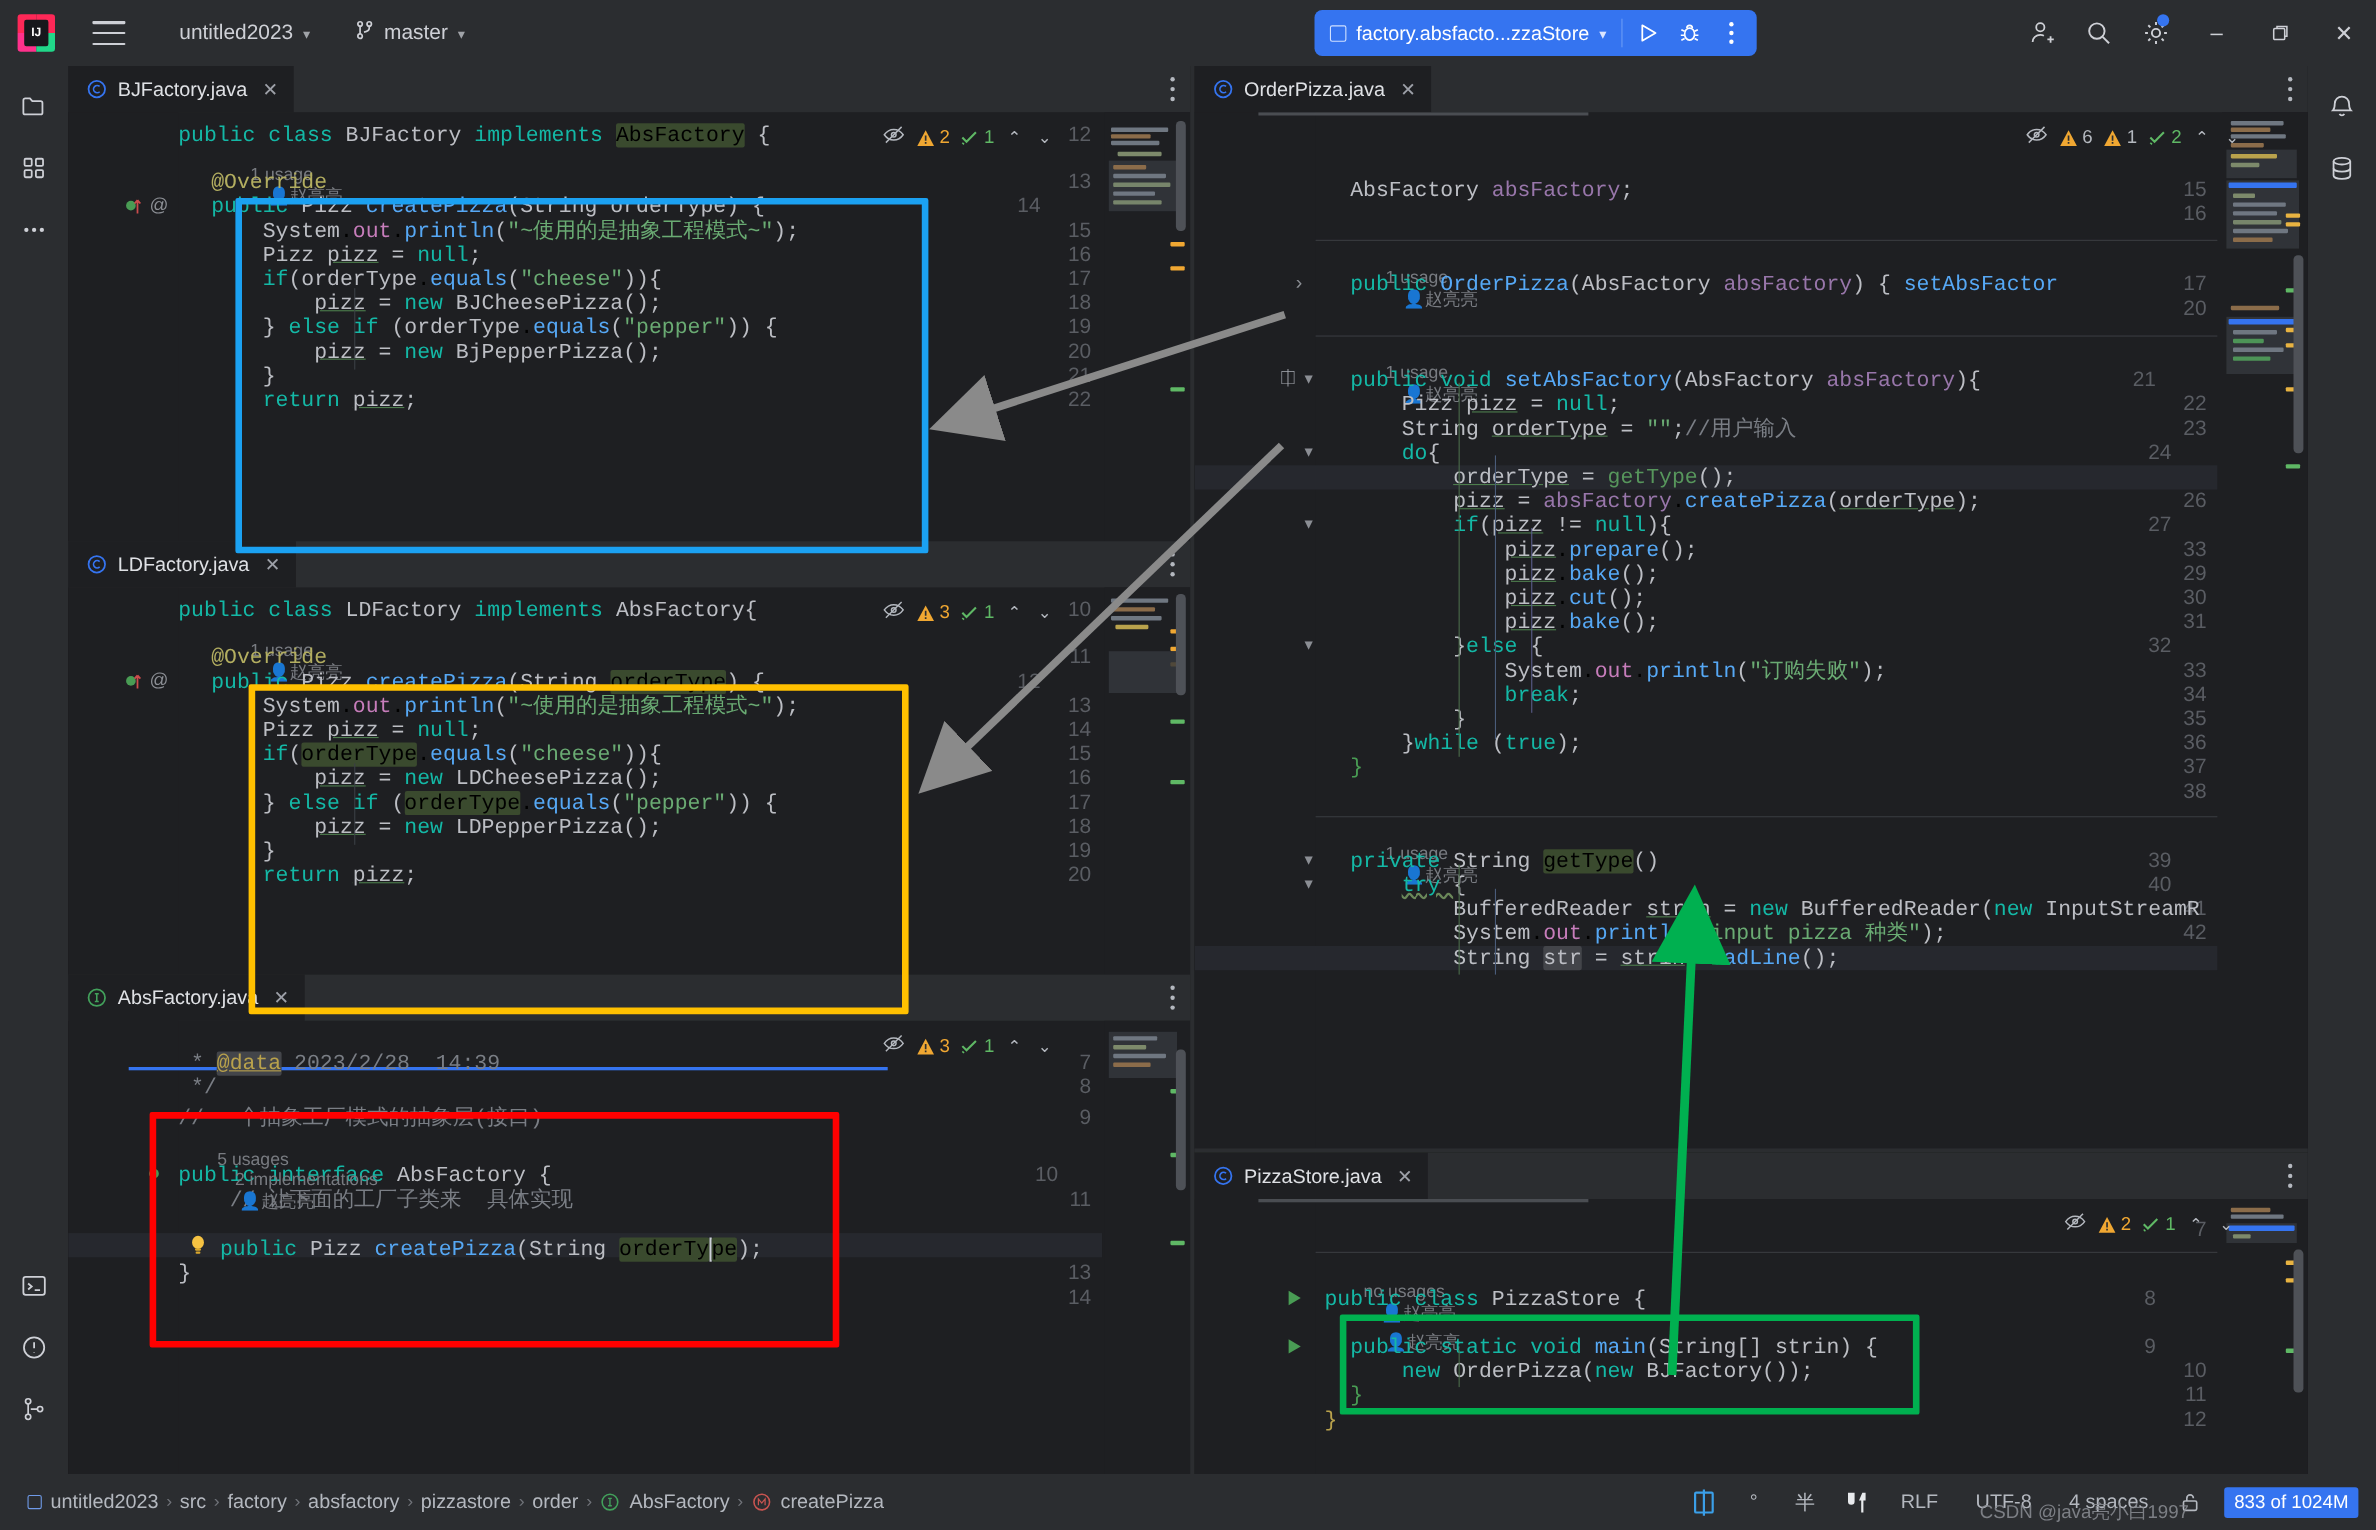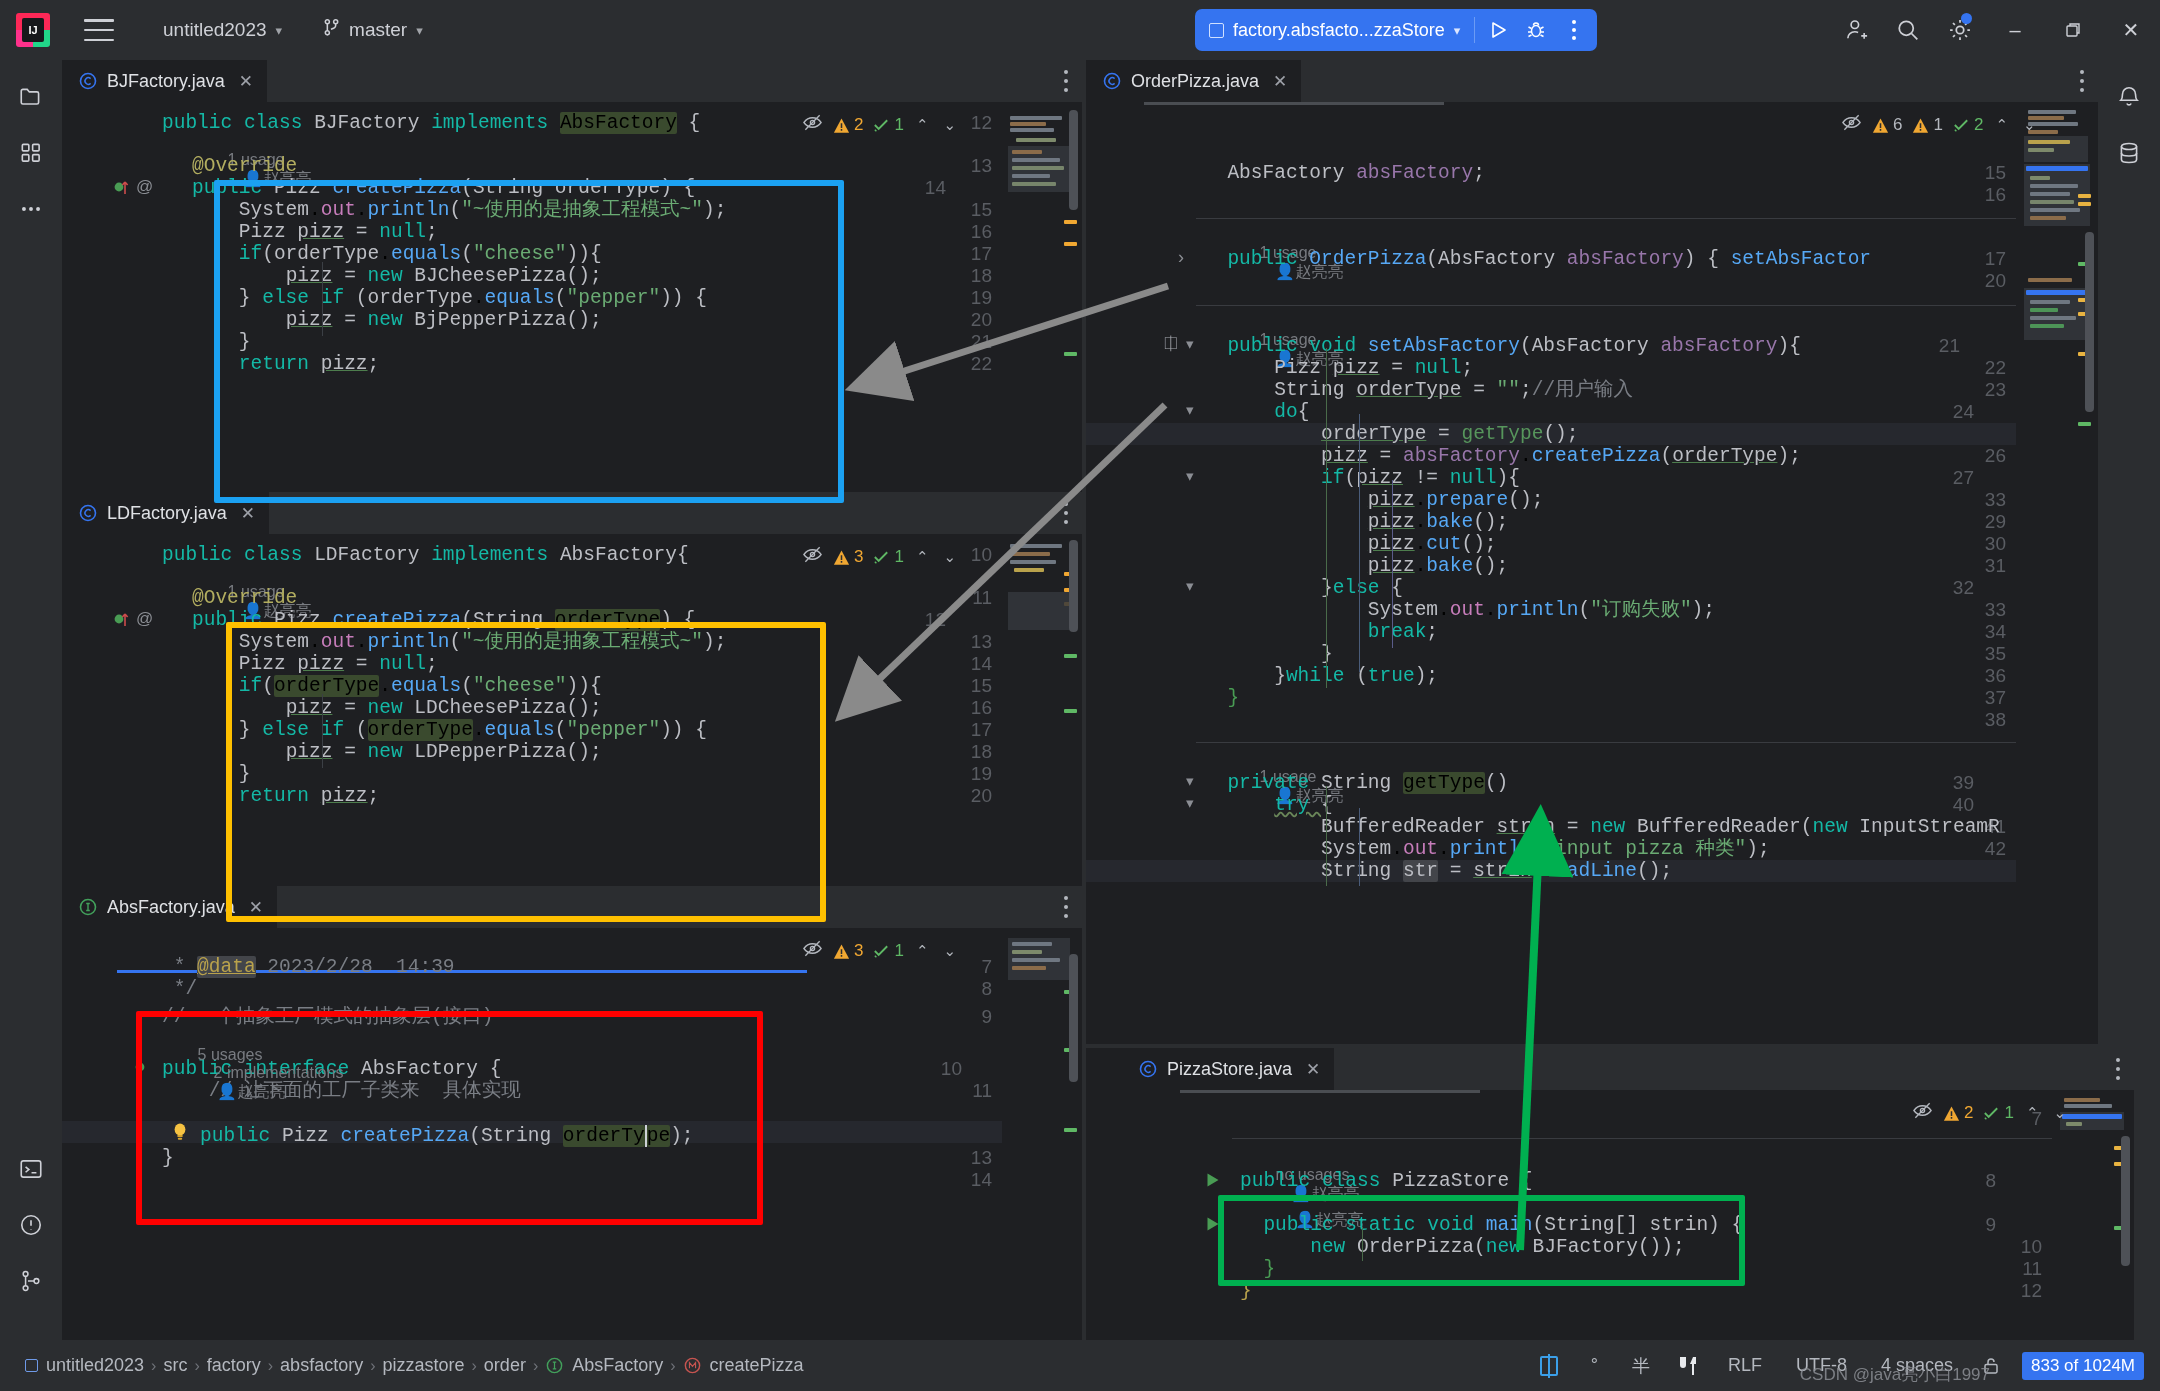--- a/index.html
+++ b/index.html
@@ -763,21 +763,21 @@
       <div class="errstripe" style="left:58px;top:196px;background:#e8b341;"></div>
       <div class="errstripe" style="left:58px;top:210px;background:#e8b341;"></div>
       <div class="errstripe" style="left:58px;top:250px;background:#e8b341;"></div>
       <div class="errstripe" style="left:58px;top:320px;background:#5fb865;"></div>
       <div class="scrollthumb" style="right:4px;top:130px;height:180px;"></div>
     </div>
   </div>
 
   <div style="position:absolute;left:1024px;top:984px;width:1012px;height:4px;background:#2b2d30;"></div>
 
-  <div class="pane" style="left:1060px;top:988px;width:1012px;height:292px;">
+  <div class="pane" style="left:1024px;top:988px;width:1012px;height:292px;">
     <div class="tabbar">
       <div class="tab">
         <span class="ficon">
           <svg width="20" height="20" viewBox="0 0 20 20" fill="none" stroke="#3574f0" stroke-width="1.6">
               <circle cx="10" cy="10" r="7.5"></circle>
               <path d="M12.6 7.6A3.3 3.3 0 1012.6 12.4" stroke-width="1.5"></path>
             </svg>
         </span>
         <span>PizzaStore.java</span>
         <span class="xclose">✕</span>

